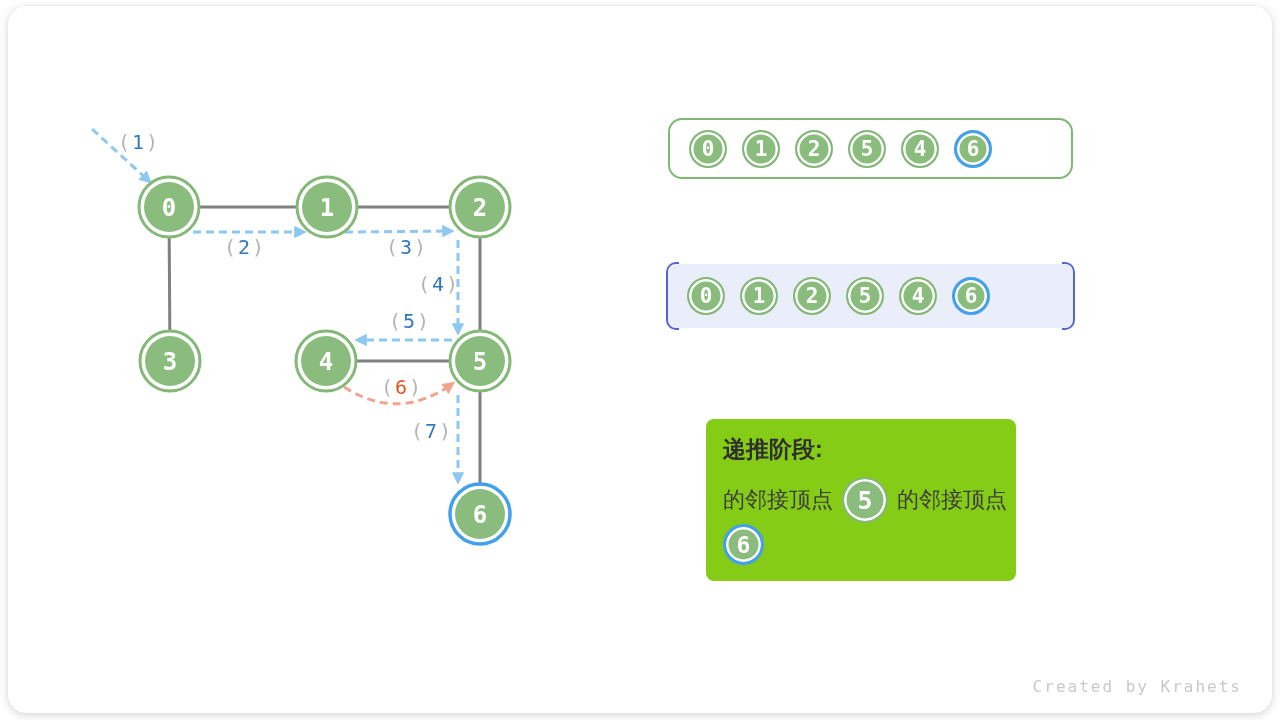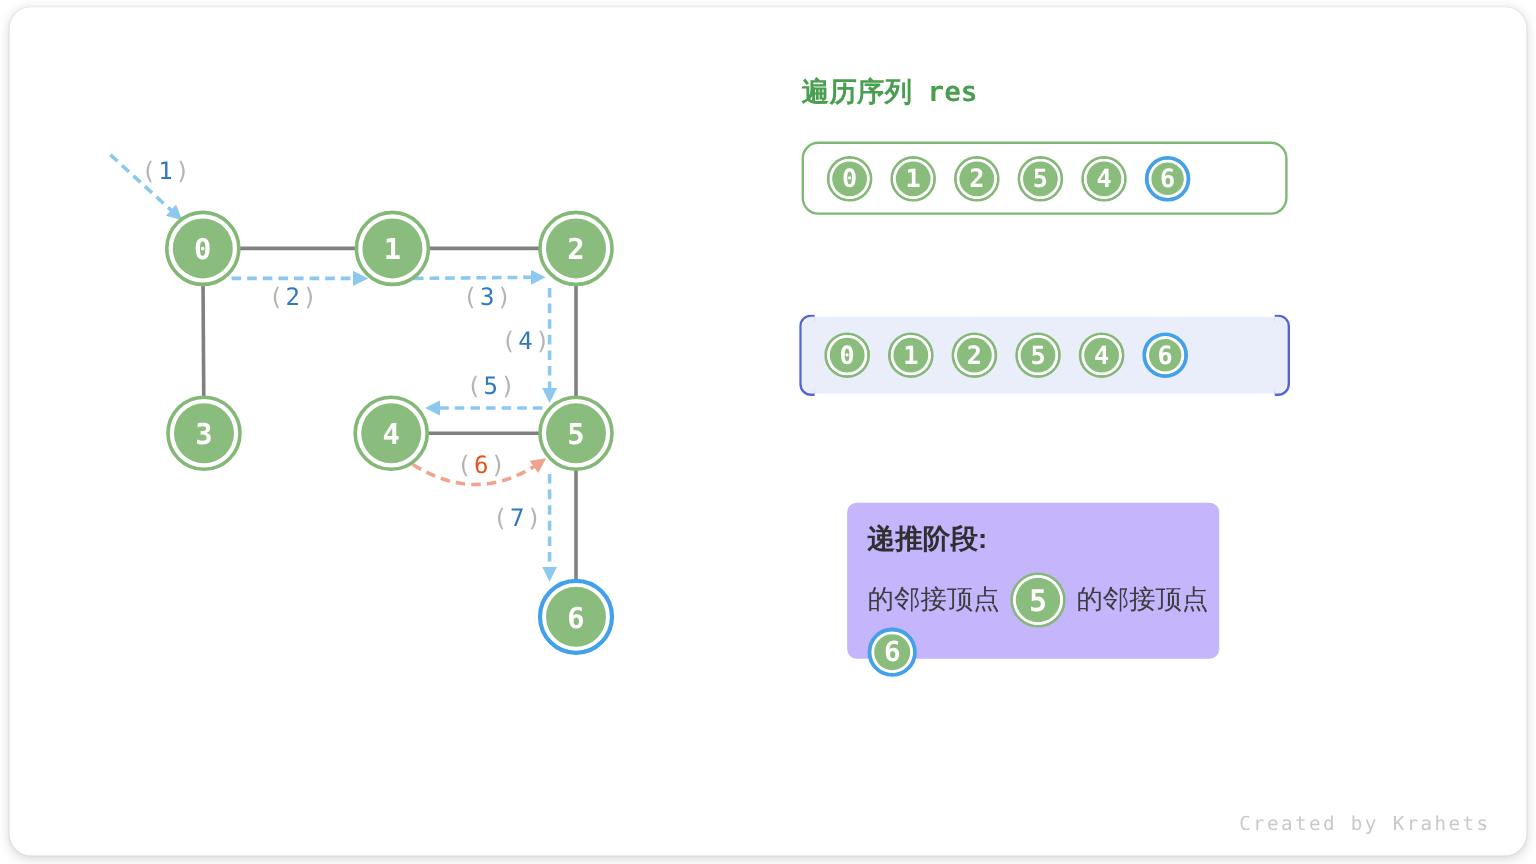--- a/index.html
+++ b/index.html
@@ -32,22 +32,22 @@
     border-radius: 10px 0 0 10px; }
   .bracket-right { right: -2px; border: 2.5px solid #5166d6; border-left: none;
     border-radius: 0 10px 10px 0; }
 
   .chip { display: inline-flex; align-items: center; justify-content: center;
     border-radius: 50%; background: #8abd7d; border: 2px solid #84b877;
     box-shadow: inset 0 0 0 2.5px #ffffff; color: #ffffff; flex: 0 0 auto;
     font-family: "DejaVu Sans Mono", "Liberation Mono", monospace; font-weight: bold; }
   .chip--hl { border: 3px solid #42a0ec; }
 
-  #status-box { position: absolute; left: 706px; top: 419px; width: 310px; height: 130px;
-    background: #c4b5fd; border-radius: 8px; padding: 15px 17px;
+  #status-box { position: absolute; left: 706px; top: 419px; width: 310px; height: 162px;
+    background: #84cc16; border-radius: 8px; padding: 15px 17px;
     display: flex; flex-direction: column; }
   #status-title { font-weight: bold; font-size: 23px; color: #2f2f2f; margin-bottom: 12px; }
   .status-line { display: flex; align-items: center; gap: 9px; height: 47px;
     font-size: 22px; color: #3c3c3c; white-space: nowrap; }
 
   #credit { position: absolute; right: 38px; bottom: 24px; font-size: 16px;
     color: #c9c9c9; letter-spacing: 2px;
     font-family: "DejaVu Sans Mono", "Liberation Mono", monospace; }
 </style>
 </head>
@@ -115,24 +115,20 @@
         <circle cx="488" cy="367" r="25" fill="#8abd7d"></circle>
         <text x="488" y="368" text-anchor="middle" dominant-baseline="central" fill="#ffffff" font-family="&quot;DejaVu Sans Mono&quot;, monospace" font-size="24" font-weight="bold">5</text>
       </g>
       <g>
         <circle cx="488" cy="520" r="30" fill="#ffffff" stroke="#42a0ec" stroke-width="3.5"></circle>
         <circle cx="488" cy="520" r="25" fill="#8abd7d"></circle>
         <text x="488" y="521" text-anchor="middle" dominant-baseline="central" fill="#ffffff" font-family="&quot;DejaVu Sans Mono&quot;, monospace" font-size="24" font-weight="bold">6</text>
       </g>
     </svg>
 
-  <div id="res-title" class="panel-title">
-    <span>遍历序列</span>
-    <span class="title-code">res</span>
-  </div>
 
   <div id="res-box">
       <span class="chip" style="height: 38px; width: 38px; font-size: 21px;">0</span>
       <span class="chip" style="height: 38px; width: 38px; font-size: 21px;">1</span>
       <span class="chip" style="height: 38px; width: 38px; font-size: 21px;">2</span>
       <span class="chip" style="height: 38px; width: 38px; font-size: 21px;">5</span>
       <span class="chip" style="height: 38px; width: 38px; font-size: 21px;">4</span>
       <span class="chip chip--hl" style="height: 38px; width: 38px; font-size: 21px;">6</span>
     </div>
 

